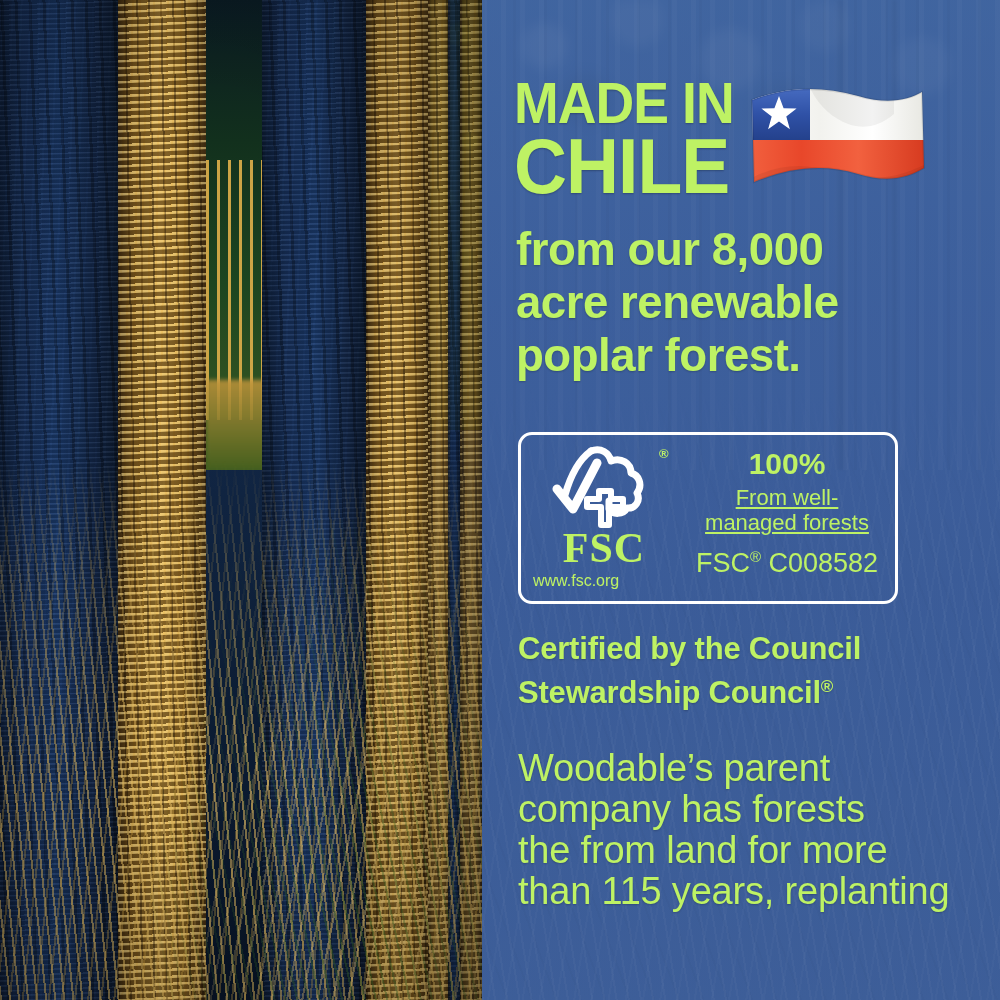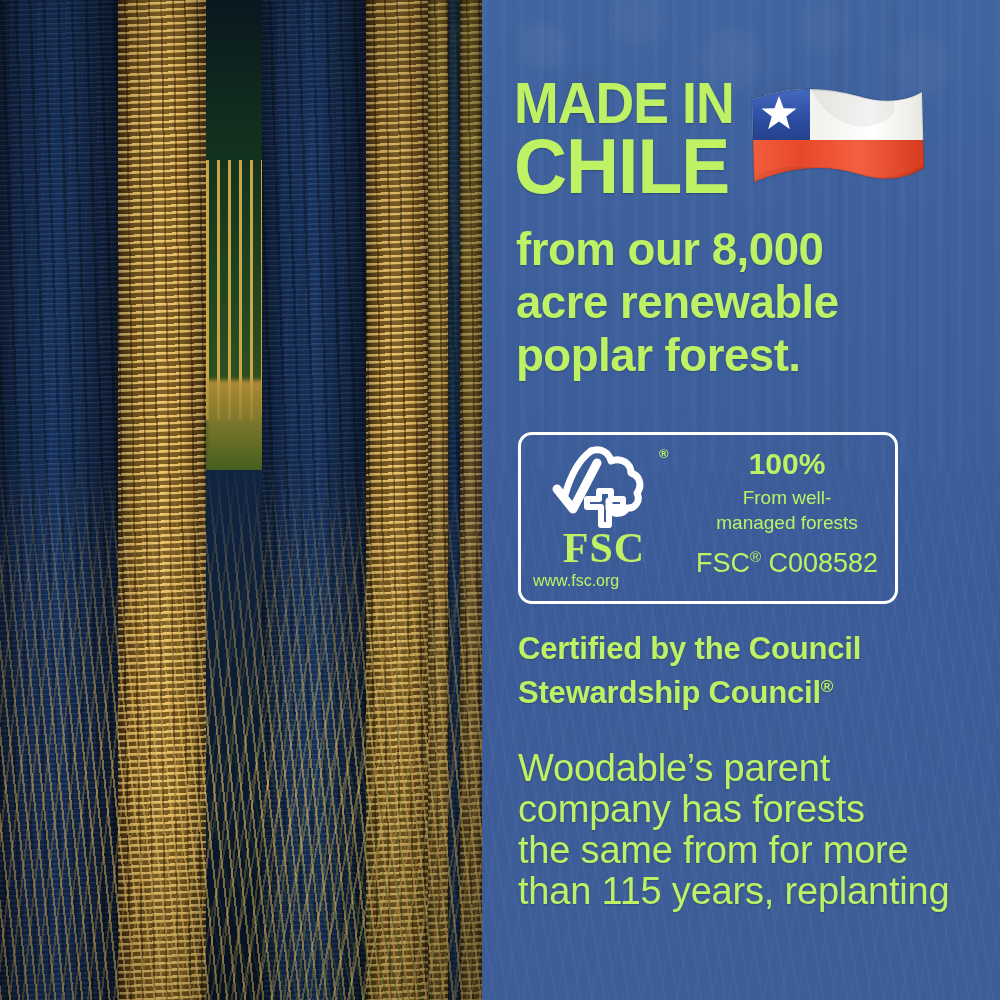--- a/index.html
+++ b/index.html
@@ -306,22 +306,23 @@
   .fsc-pct{
     font-family:"Liberation Sans", sans-serif;
     font-weight:700;
     font-size:30px;
     line-height:34px;
     margin-bottom:4px;
   }
   .fsc-desc{
     font-family:"Liberation Sans", sans-serif;
     font-weight:400;
-    font-size:19px;
+    font-size:22px;
     line-height:25px;
+    text-decoration:underline;
   }
   .fsc-code{
     font-family:"Liberation Sans", sans-serif;
     font-weight:400;
     font-size:27px;
     line-height:32px;
     margin-top:6px;
     white-space:nowrap;
   }
   .fsc-code sup{ font-size:15px; vertical-align:super; }
@@ -472,18 +473,18 @@
     </div>
 
     <div class="certified" style="left:518px;">
       <div>Certified by the Council</div>
       <div><span>Stewardship Council</span><sup>®</sup></div>
     </div>
 
     <div class="body-copy" style="left:518px;">
       <div>Woodable’s parent</div>
       <div>company has forests</div>
-      <div>the same from for more</div>
+      <div>the from land for more</div>
       <div>than 115 years, replanting</div>
     </div>
 
   </div>
 </div>
 
 </body></html>

